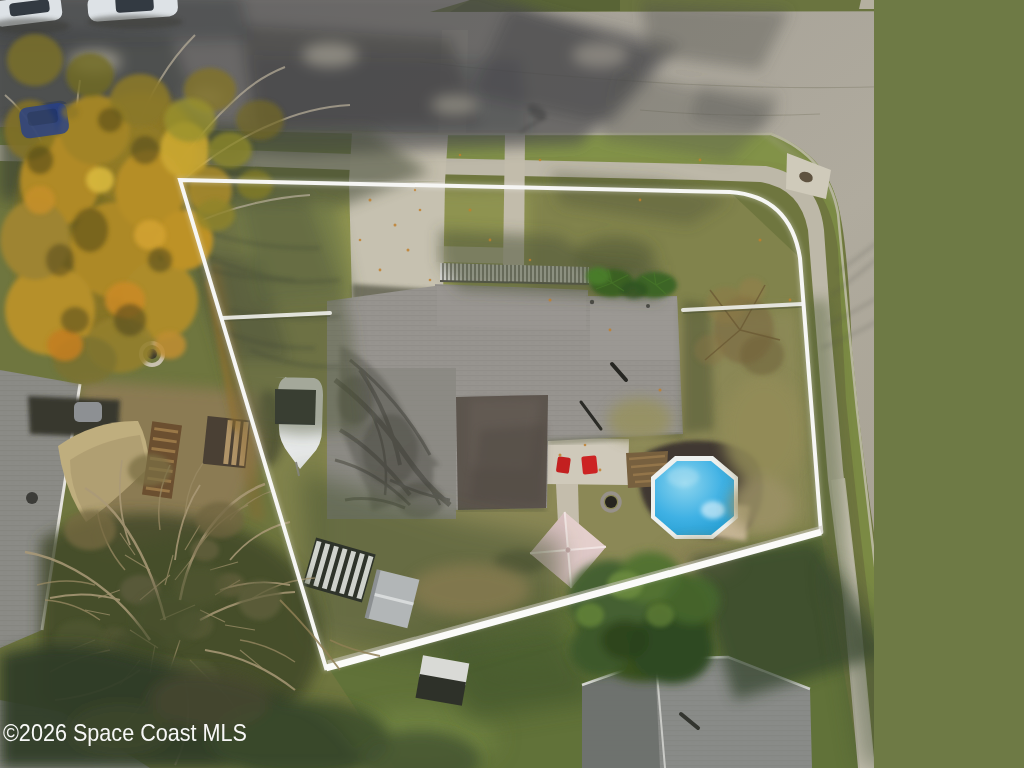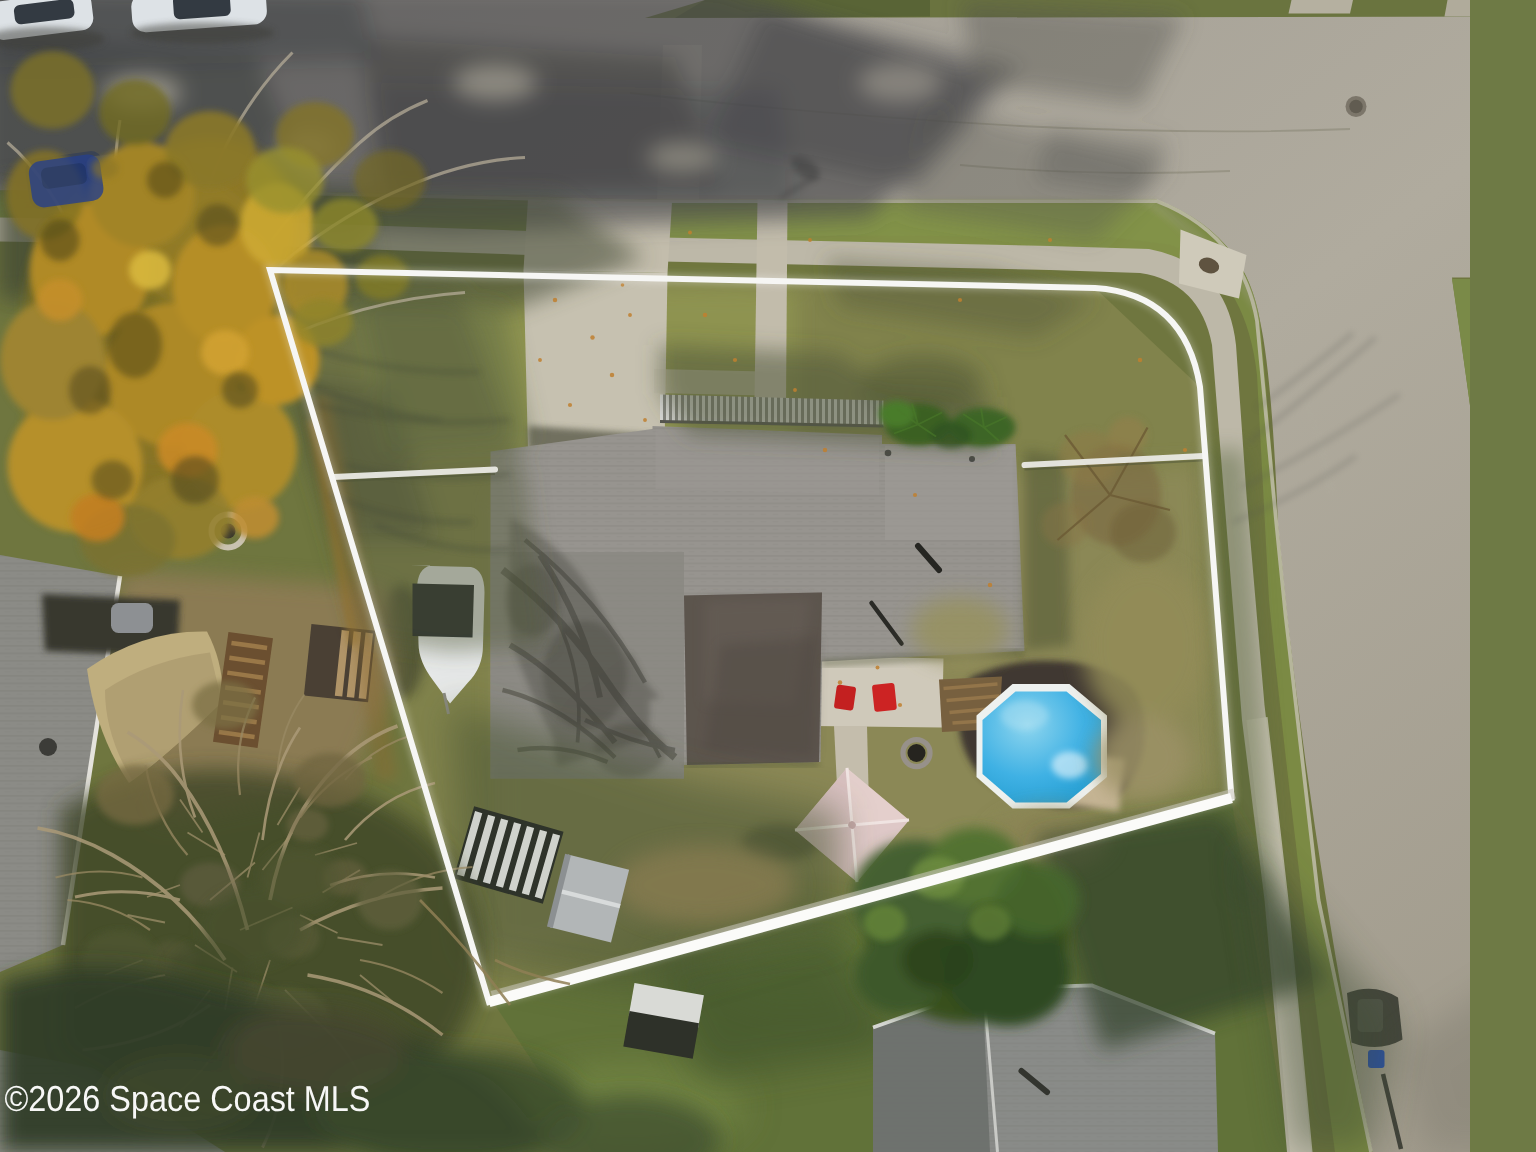--- a/index.html
+++ b/index.html
@@ -1,16 +1,16 @@
 <!DOCTYPE html>
 <html><head>
 <meta charset="utf-8">
 <style>
   html,body{margin:0;padding:0;background:#6e7a45;}
-  .wrap{position:relative;width:980px;height:768px;overflow:hidden;font-family:"Liberation Sans", sans-serif;}
+  .wrap{position:relative;width:874px;height:768px;overflow:hidden;font-family:"Liberation Sans", sans-serif;}
   svg{display:block;}
 </style>
 </head>
 <body>
 <div class="wrap">
 <svg width="1024" height="768" viewBox="0 0 1024 768" xmlns="http://www.w3.org/2000/svg">
 <defs>
   <filter id="b2" x="-40%" y="-40%" width="180%" height="180%">
           <feGaussianBlur stdDeviation="2"></feGaussianBlur>
         </filter>

